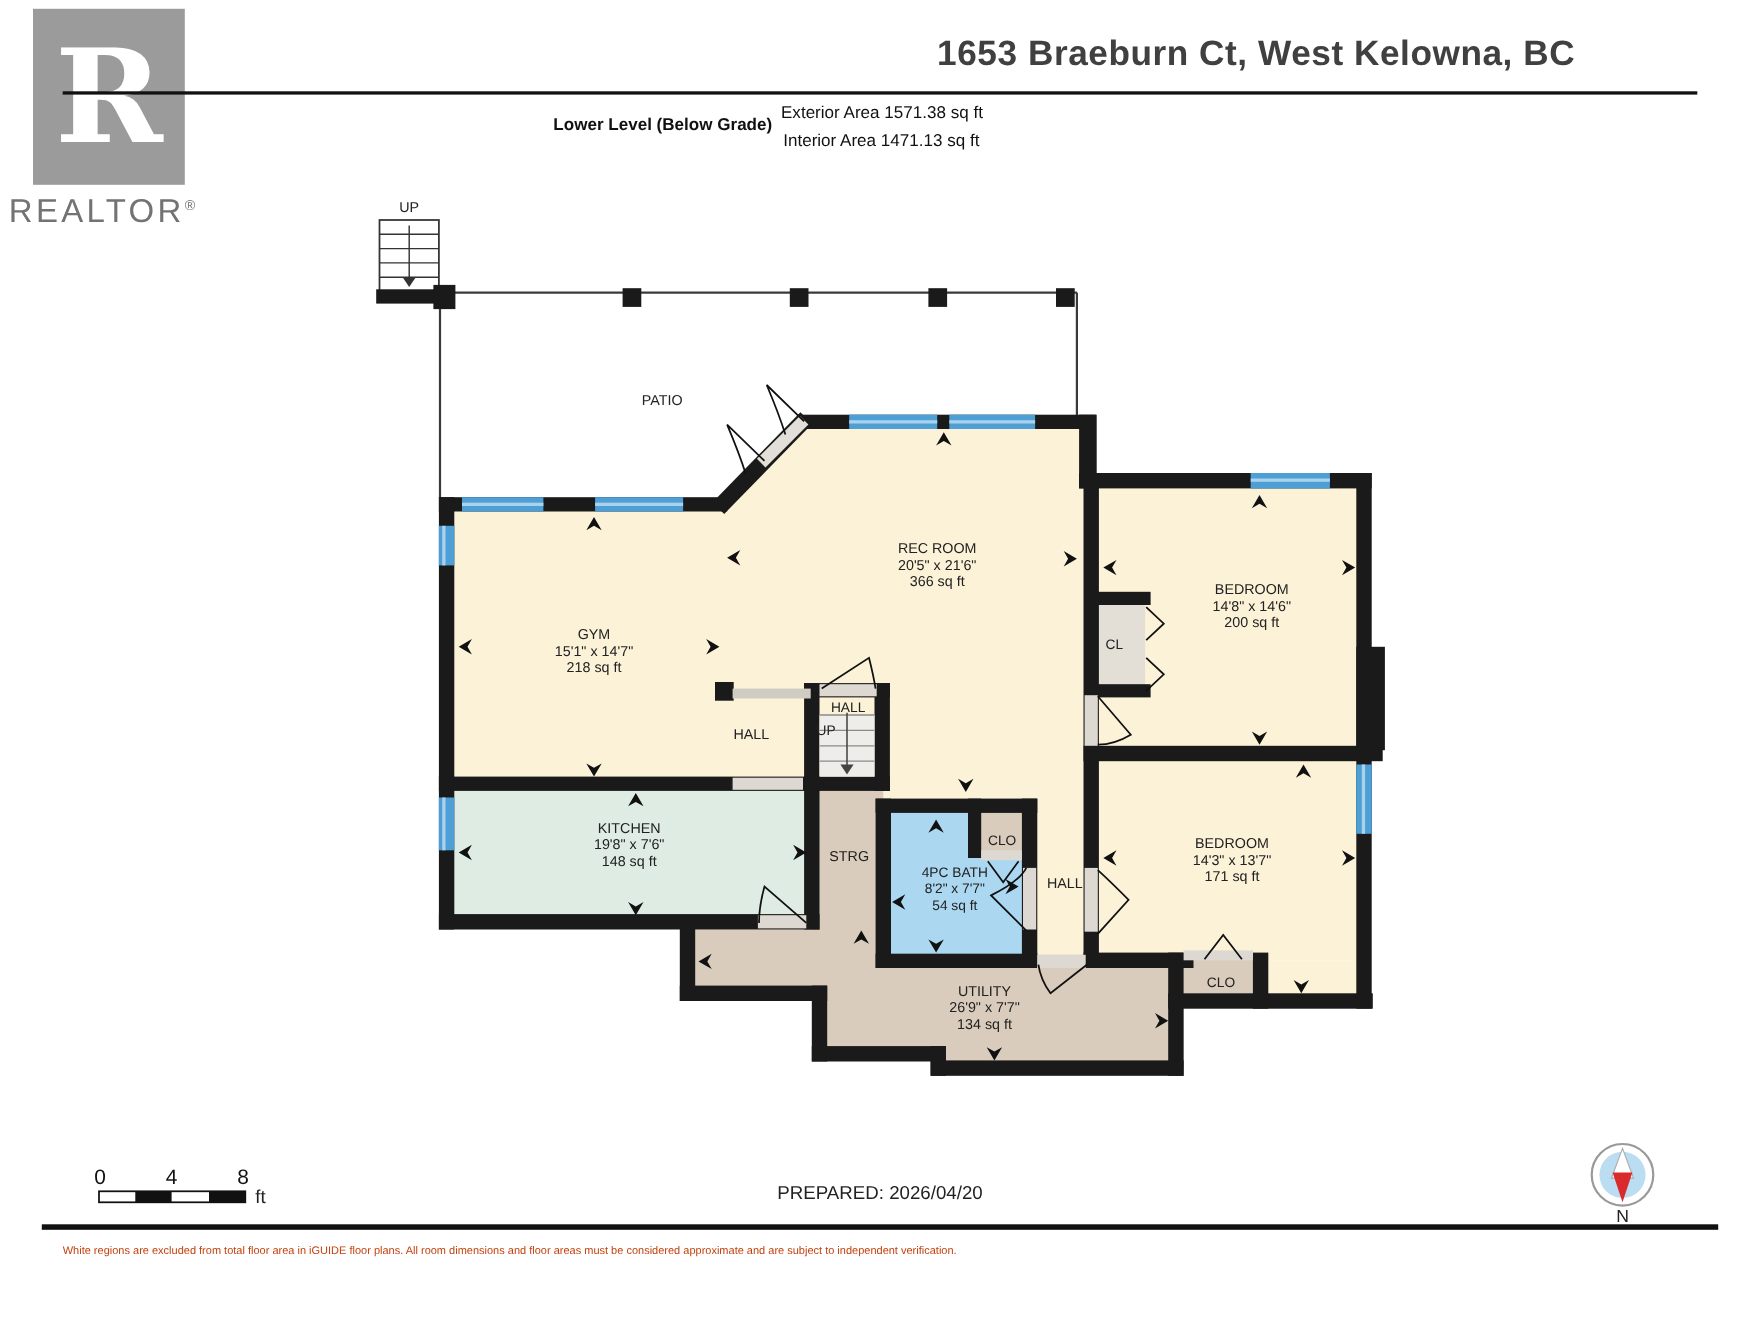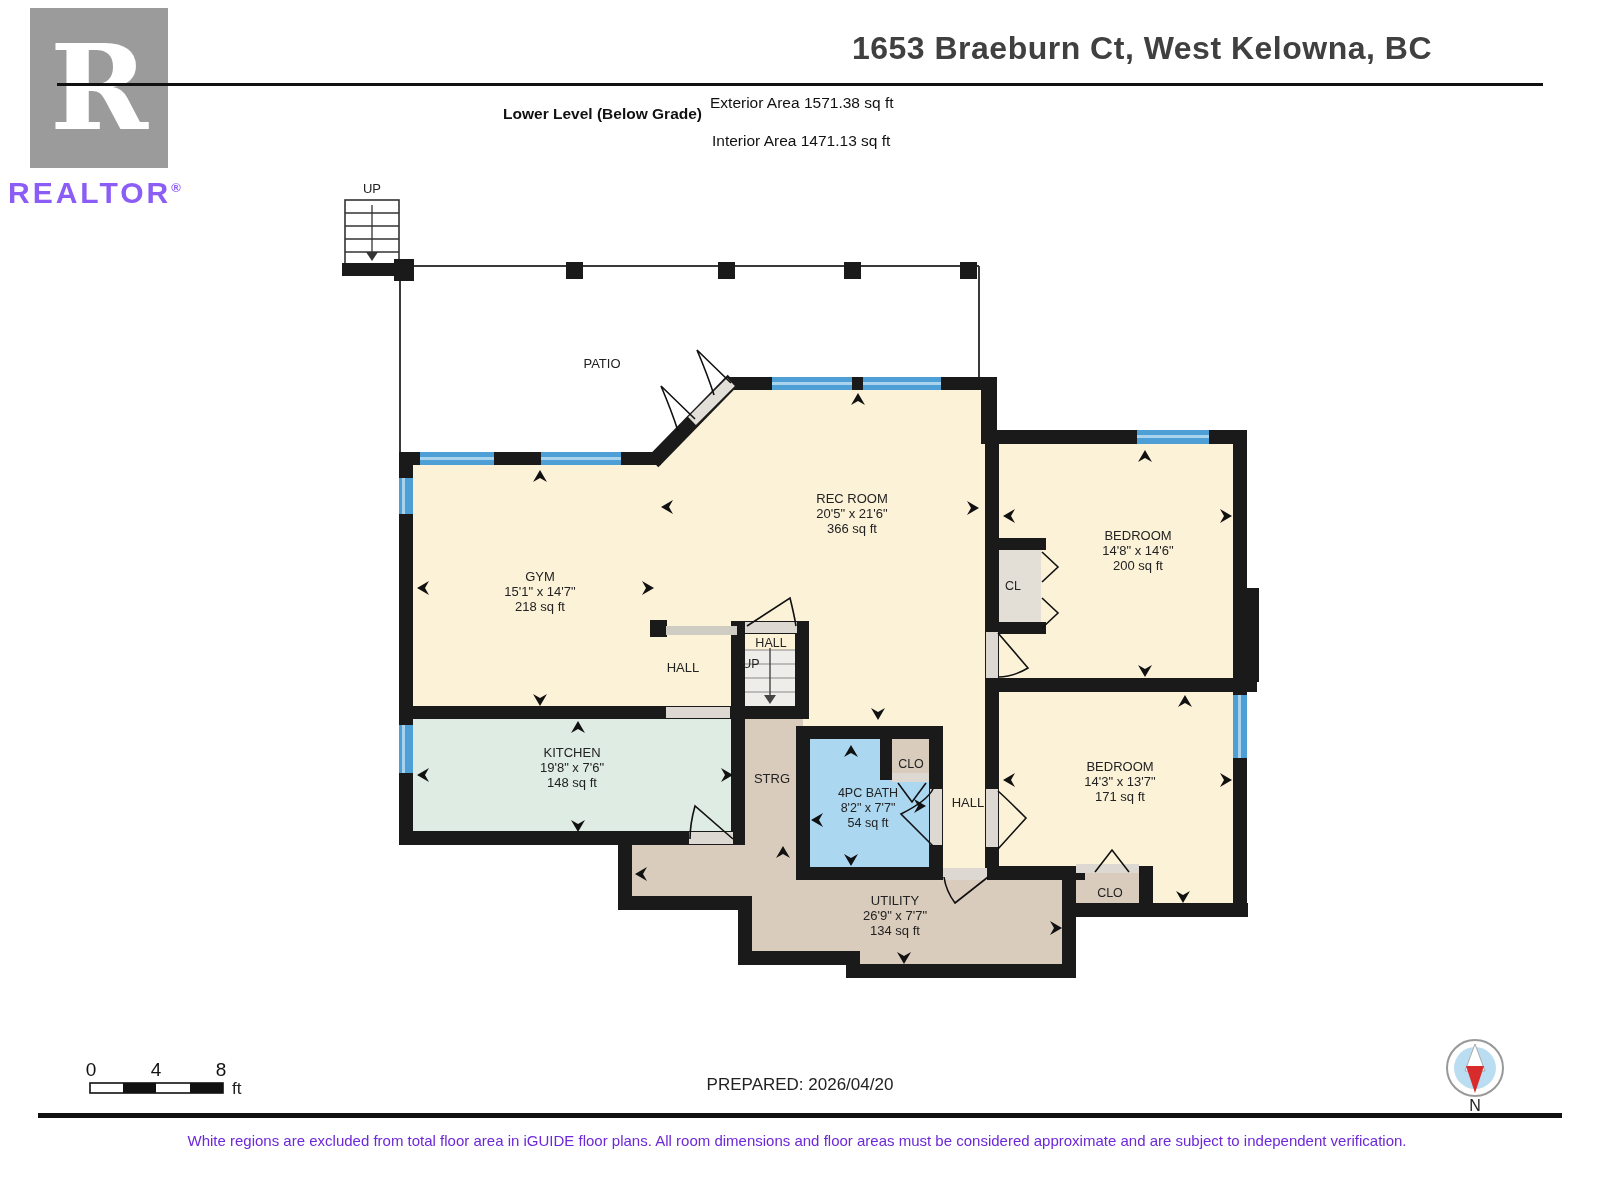--- a/index.html
+++ b/index.html
@@ -4,28 +4,28 @@
 <style>
   html,body{margin:0;padding:0;background:#fff;width:1600px;height:1200px;overflow:hidden;
     font-family:"Liberation Sans", sans-serif;}
   .stage{position:relative;width:1600px;height:1200px;background:#fff;}
   .hdr-title{position:absolute;left:0;top:30px;width:1432px;text-align:right;
     font-size:32px;font-weight:bold;color:#404040;letter-spacing:.5px;}
   .hdr-rule{position:absolute;left:57px;top:83px;width:1486px;height:3px;background:#111;}
   .hdr-sub{position:absolute;left:0;top:94px;width:1600px;font-size:15.5px;color:#111;}
   .hdr-sub .lvl{position:absolute;right:898px;top:11px;font-weight:bold;white-space:nowrap;}
   .hdr-sub .ext{position:absolute;left:710px;top:0;white-space:nowrap;text-align:right;}
-  .hdr-sub .int{position:absolute;left:712px;top:26px;white-space:nowrap;margin-top:12px;}
+  .hdr-sub .int{position:absolute;left:712px;top:26px;white-space:nowrap;}
   .logo-box{position:absolute;left:30px;top:8px;width:138px;height:160px;background:#9B9B9B;
     display:flex;align-items:center;justify-content:center;}
   .logo-box .r{font-family:"DejaVu Serif", serif;font-weight:bold;font-size:118px;color:#fff;line-height:1;}
-  .logo-word{position:absolute;left:8px;top:176px;font-size:30px;color:#8b5cf6;letter-spacing:3px;font-weight:bold;}
+  .logo-word{position:absolute;left:8px;top:176px;font-size:30px;color:#737373;letter-spacing:3px;}
   .logo-word sup{font-size:13px;letter-spacing:0;}
   .ftr-rule{position:absolute;left:38px;top:1113px;width:1524px;height:5px;background:#111;}
-  .ftr-text{position:absolute;left:57px;top:1132px;width:1480px;font-size:15px;color:#6d28d9;text-align:center;}
+  .ftr-text{position:absolute;left:57px;top:1132px;width:1480px;font-size:10px;color:#c2410c;}
   svg{position:absolute;left:0;top:0;}
   text{font-family:"Liberation Sans", sans-serif;fill:#222;}
   .rm{font-size:13px;}
   .sm{font-size:12.5px;}
   .num{font-size:19px;fill:#111;}
 </style>
 </head>
 <body>
 
 <div class="stage">

